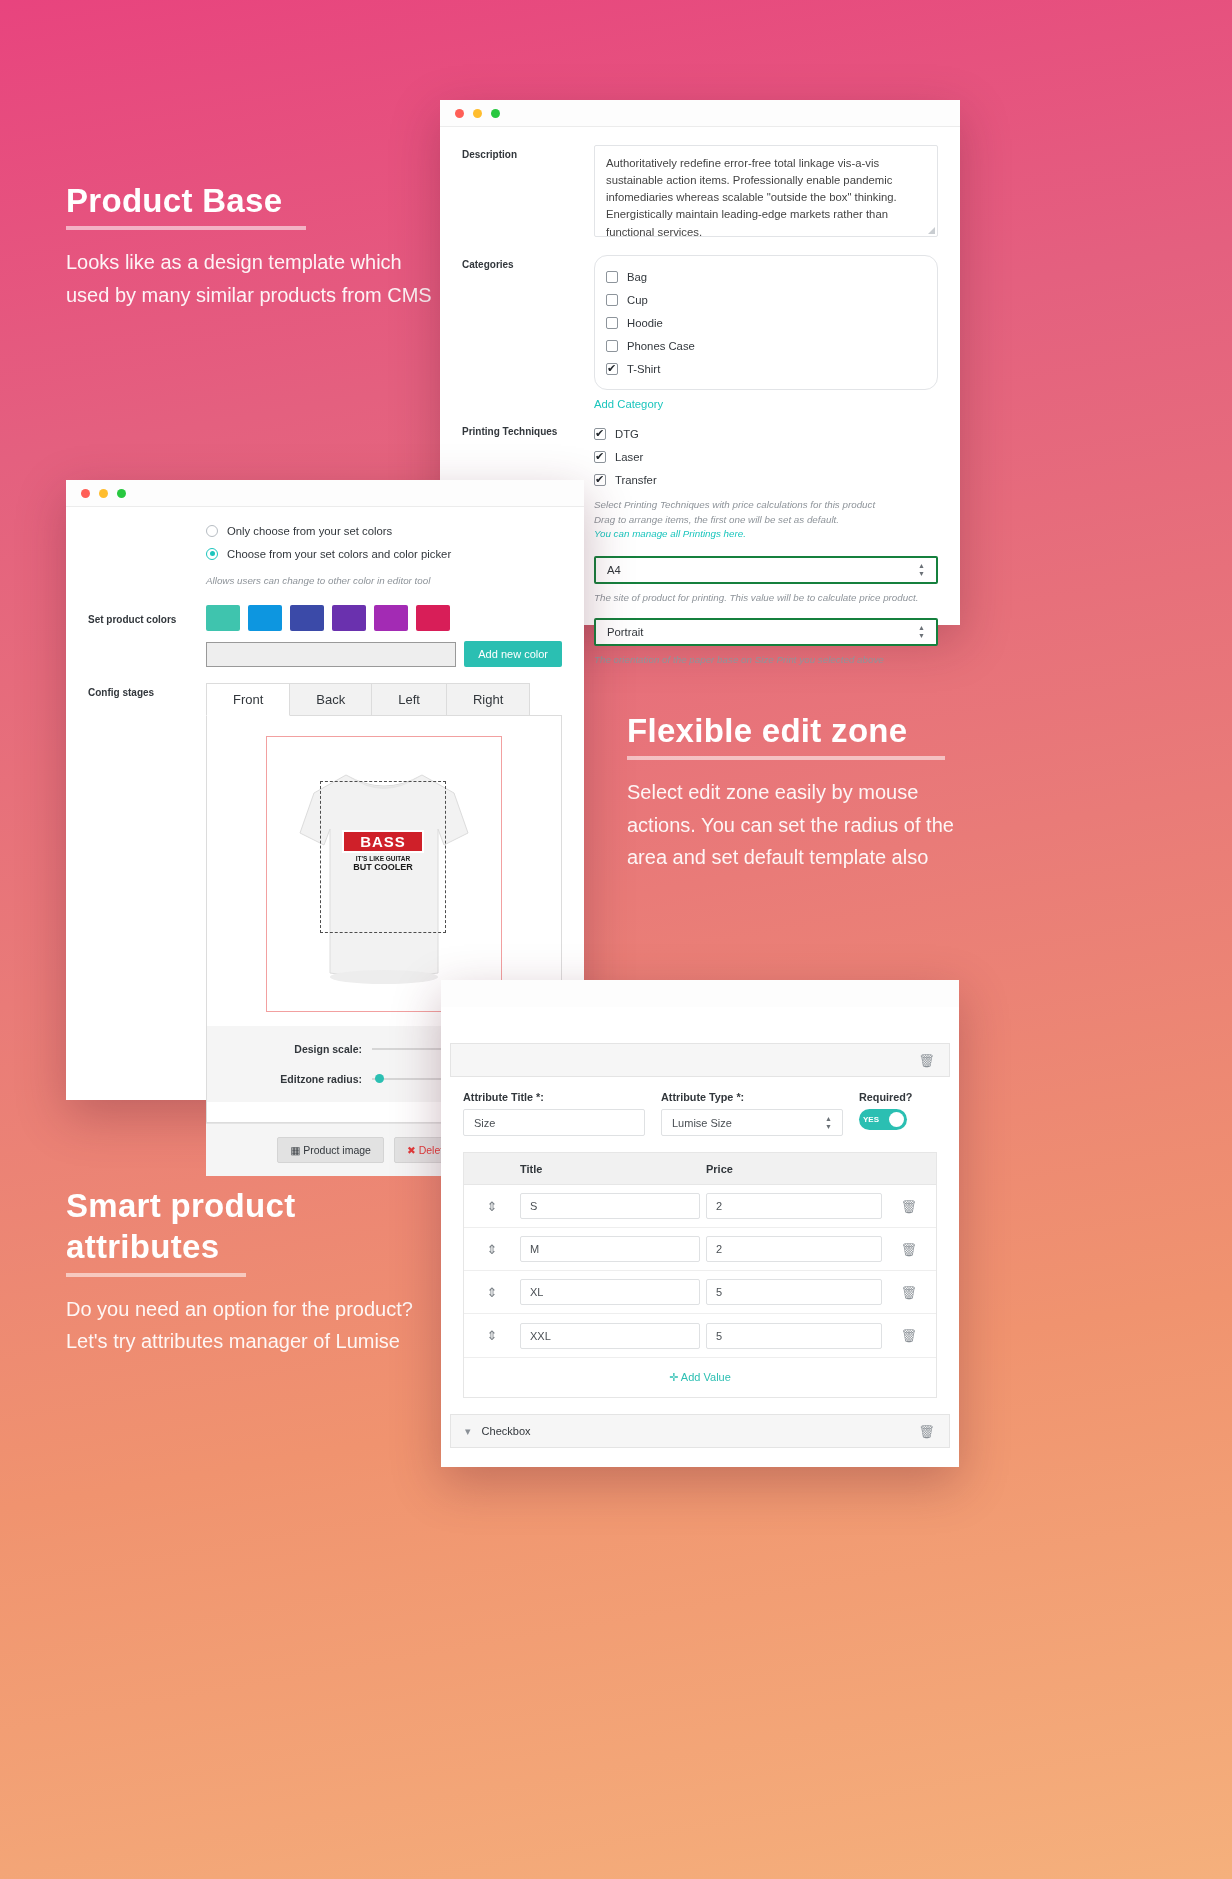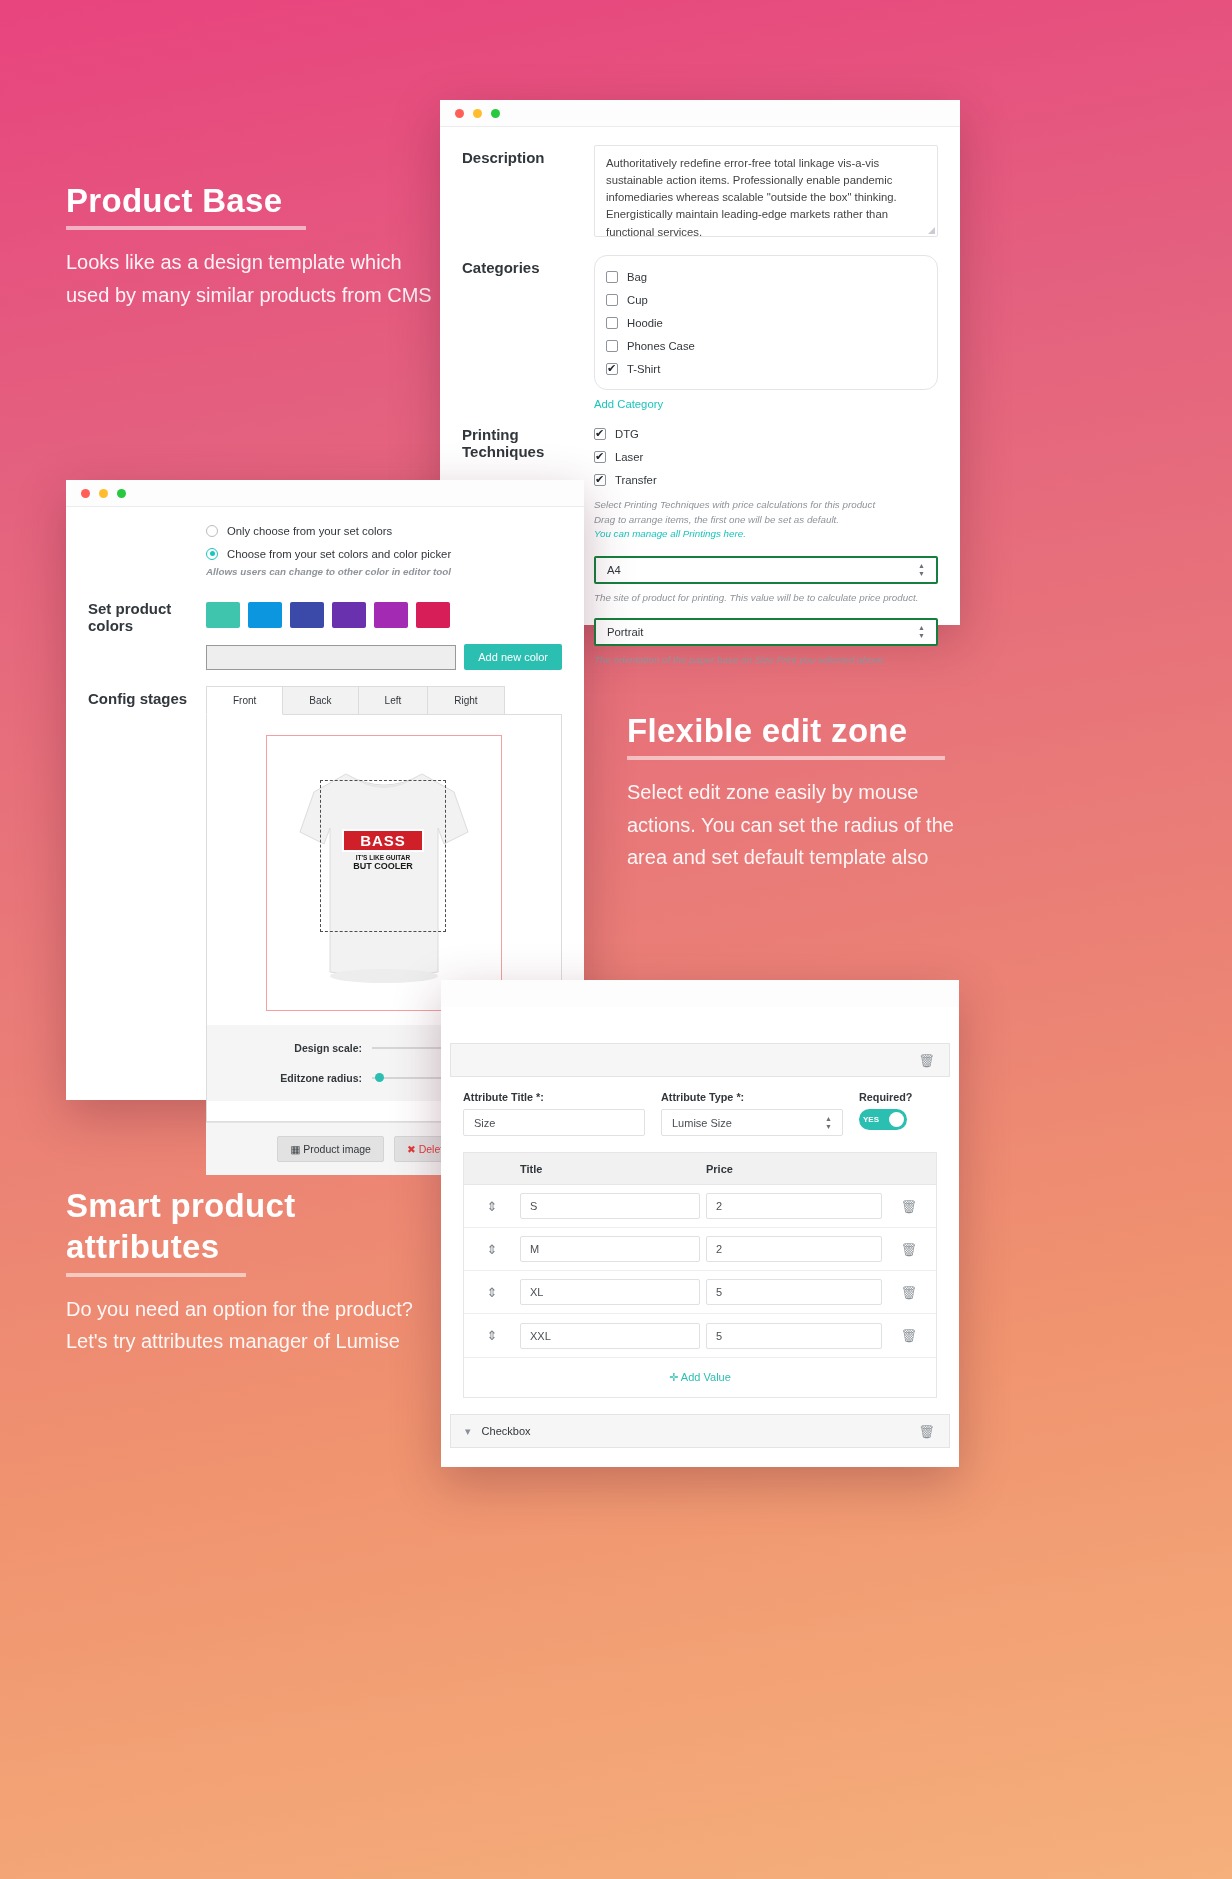--- a/index.html
+++ b/index.html
@@ -27,21 +27,21 @@
   .titlebar {
     height: 27px; background: #fdfdfd; border-bottom: 1px solid #ececec;
     display: flex; align-items: center; padding-left: 15px; gap: 9px;
   }
   .dot { width: 9px; height: 9px; border-radius: 50%; }
   .dot.r { background: #ff5f57; } .dot.y { background: #ffbd2e; } .dot.g { background: #28c840; }
 
   
   #win-base { left: 440px; top: 100px; width: 520px; height: 525px; }
   .form-row { display: flex; padding: 0 22px; margin-top: 18px; }
-  .form-label { width: 132px; font-size: 15px; font-weight: bold; color: #32373c; padding-top: 4px; flex-shrink: 0; }
+  .form-label { width: 132px; font-size: 10px; font-weight: bold; color: #32373c; padding-top: 4px; flex-shrink: 0; }
   .form-field { flex: 1; }
   .textarea {
     border: 1px solid #e2e4e7; border-radius: 2px; padding: 9px 11px;
     font-size: 11.3px; color: #444; line-height: 1.52; height: 92px;
     position: relative; background: #fff;
   }
   .textarea::after {
     content: ''; position: absolute; right: 2px; bottom: 2px;
     width: 0; height: 0; border-style: solid; border-width: 0 0 7px 7px;
     border-color: transparent transparent #c9cdd1 transparent;
@@ -76,21 +76,21 @@
   .radio-label { font-size: 11.3px; color: #32373c; }
   .swatches { display: flex; gap: 8px; }
   .swatch { width: 34px; height: 26px; border-radius: 2px; }
   .color-input { flex: 1; height: 25px; background: #eeeeee; border: 1px solid #999; }
   .btn-teal {
     background: #2bbfb2; color: #fff; font-size: 11px; border: none;
     padding: 7px 14px; border-radius: 2px; cursor: pointer; white-space: nowrap;
   }
   .tabs { display: flex; border-bottom: 1px solid #dcdcdc; }
   .tab {
-    padding: 8px 26px; font-size: 10px; color: #32373c;
+    padding: 8px 26px; font-size: 13px; color: #32373c;
     background: #f2f2f2; border: 1px solid #dcdcdc; border-bottom: none; margin-right: -1px;
   }
   .tab.active { background: #fff; border-bottom: 1px solid #fff; margin-bottom: -1px; }
   .stage-box { border: 1px solid #dcdcdc; border-top: none; background: #fff; padding: 20px 0; }
   .shirt-frame { width: 236px; margin: 0 auto; border: 1px solid #f2a0a0; background: #fff; padding: 12px 0; }
   .shirt { width: 200px; height: 250px; margin: 0 auto; position: relative; }
   .slider-zone { background: #f5f5f5; padding: 12px 0; margin-top: 14px; }
   .slider-row { display: flex; align-items: center; gap: 10px; justify-content: center; height: 22px; }
   .slider-label { font-size: 10.5px; font-weight: bold; color: #32373c; width: 100px; text-align: right; }
   .track { width: 134px; height: 2px; background: #d6d6d6; position: relative; }
@@ -256,21 +256,21 @@
     <div class="form-label" style="width:118px;"></div>
     <div class="form-field">
       <div class="radio-row">
         <span class="radio"></span>
         <span class="radio-label">Only choose from your set colors</span>
       </div>
       <div class="radio-row">
         <span class="radio on"></span>
         <span class="radio-label">Choose from your set colors and color picker</span>
       </div>
-      <div class="helper" style="margin-top:0;font-weight:bold;">Allows users can change to other color in editor tool</div>
+      <div class="helper" style="margin-top:9px;">Allows users can change to other color in editor tool</div>
     </div>
   </div>
 
   <div class="form-row" style="margin-top:16px; align-items:center;">
     <div class="form-label" style="width:118px;">Set product colors</div>
     <div class="form-field">
       <div class="swatches">
         <span class="swatch" style="background:#3fc4ae"></span>
         <span class="swatch" style="background:#0d96e0"></span>
         <span class="swatch" style="background:#3b4aa8"></span>

